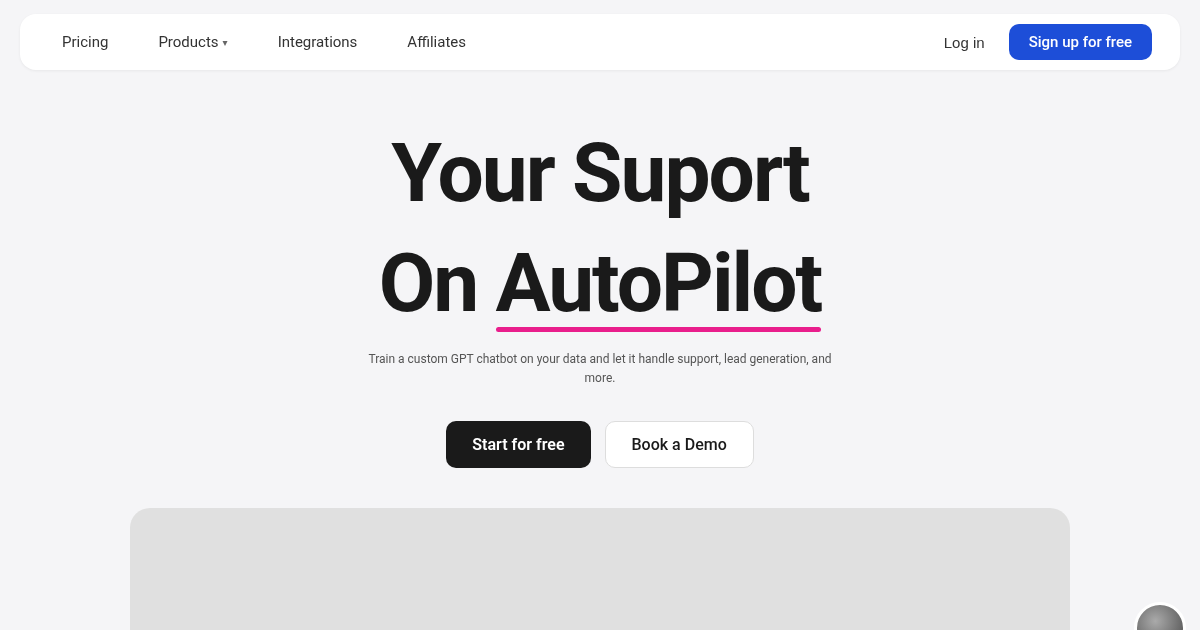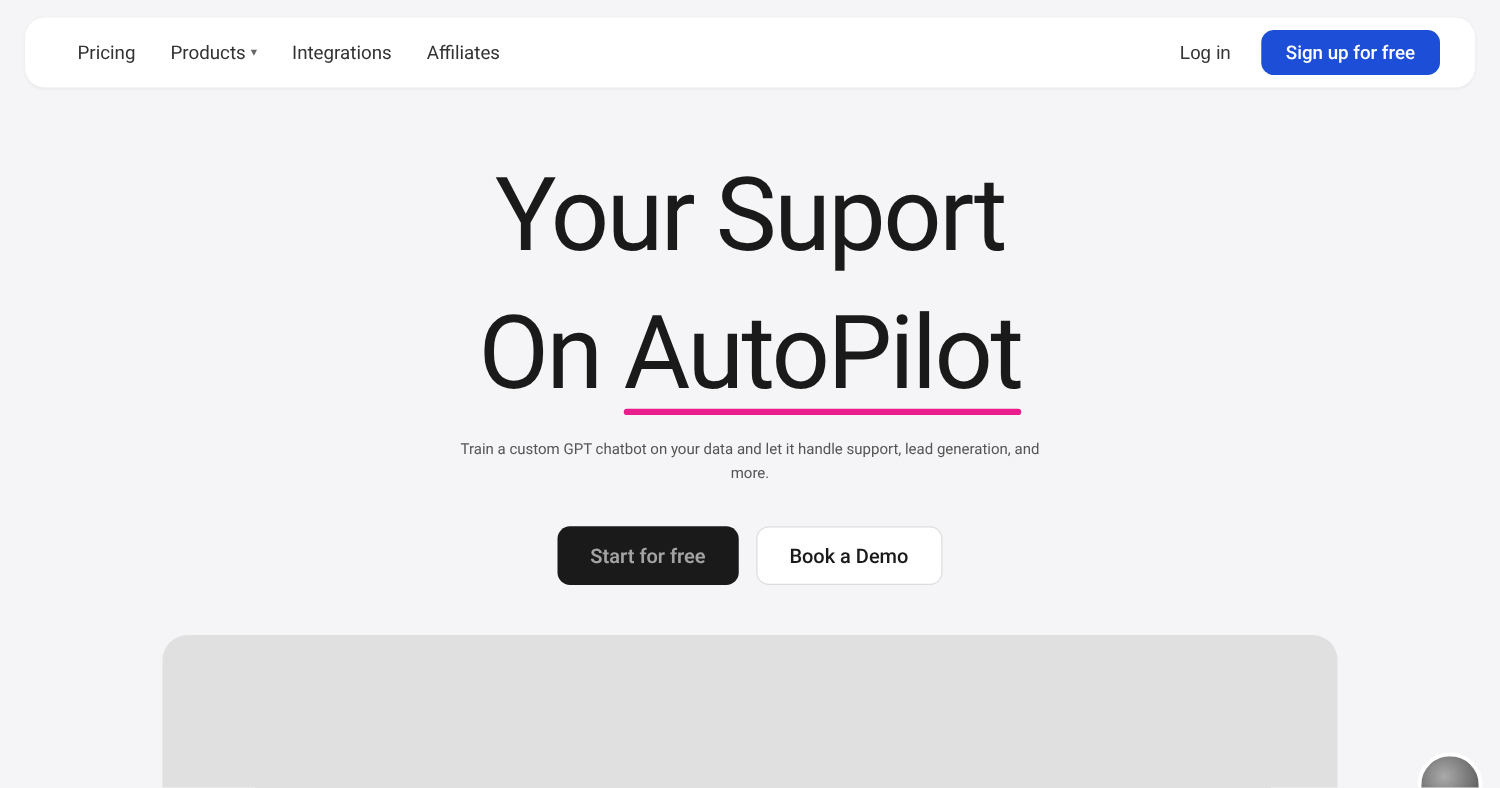--- a/index.html
+++ b/index.html
@@ -47,21 +47,21 @@
 
     .logo-text {
       font-size: 17px;
       font-weight: 700;
       color: #1a1a1a;
     }
 
     .navbar-nav {
       display: flex;
       align-items: center;
-      gap: 0;
+      gap: 22px;
     }
 
     .nav-item {
       font-size: 15px;
       color: #333;
       padding: 7px 14px;
       border-radius: 8px;
       cursor: pointer;
       display: flex;
       align-items: center;
@@ -108,21 +108,21 @@
     .hero {
       display: flex;
       flex-direction: column;
       align-items: center;
       text-align: center;
       padding: 60px 20px 40px;
     }
 
     .hero-title {
       font-size: 82px;
-      font-weight: 400;
+      font-weight: 700;
       color: #1a1a1a;
       line-height: 1.05;
       letter-spacing: -2px;
     }
 
     .autopilot-wrapper {
       position: relative;
       display: inline-block;
       margin-top: 24px;
     }
@@ -146,21 +146,21 @@
     }
 
     .hero-buttons {
       display: flex;
       gap: 14px;
       margin-top: 32px;
     }
 
     .btn-primary {
       background: #1a1a1a;
-      color: #a3a3a3;
+      color: #ffffff;
       font-size: 16px;
       font-weight: 600;
       padding: 13px 26px;
       border-radius: 10px;
       border: none;
       cursor: pointer;
       font-family: inherit;
     }
 
     .btn-secondary {

